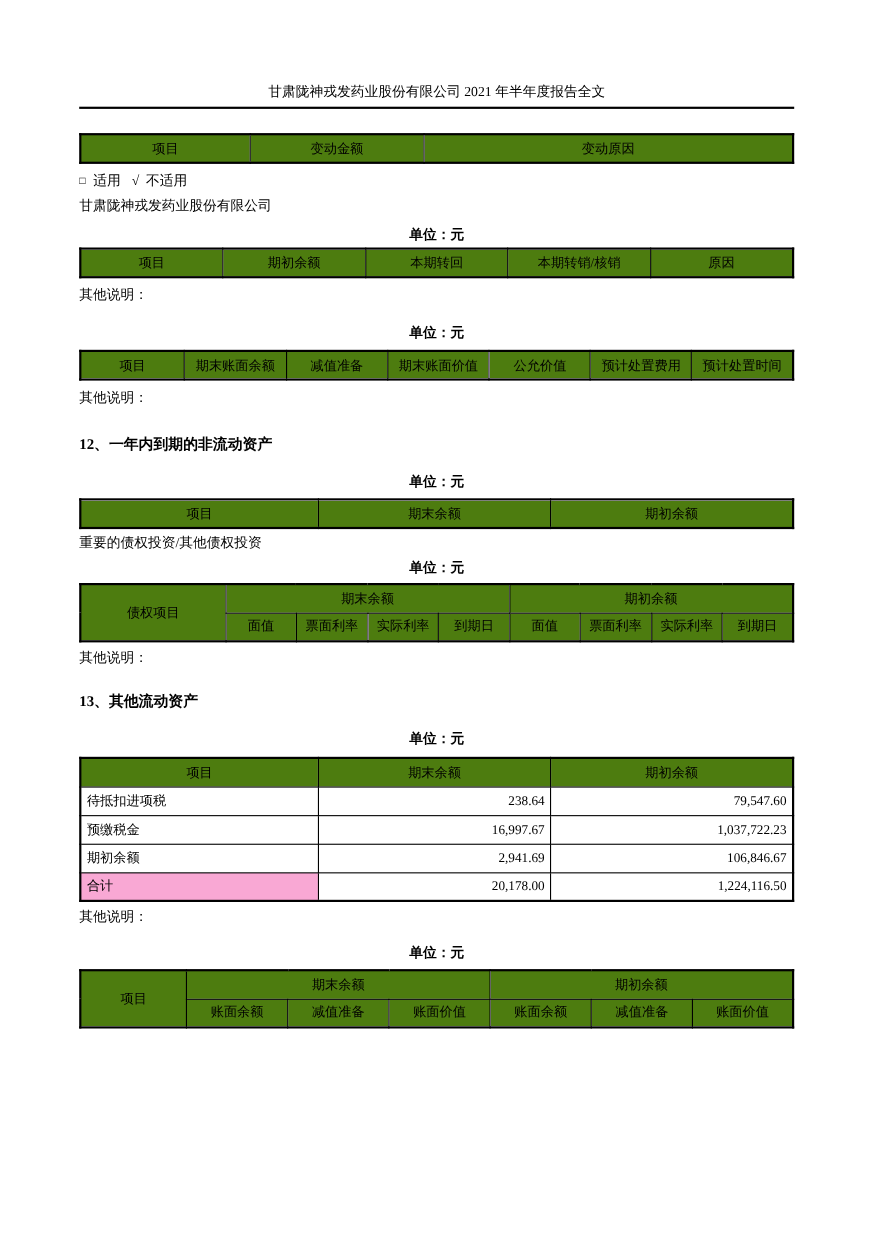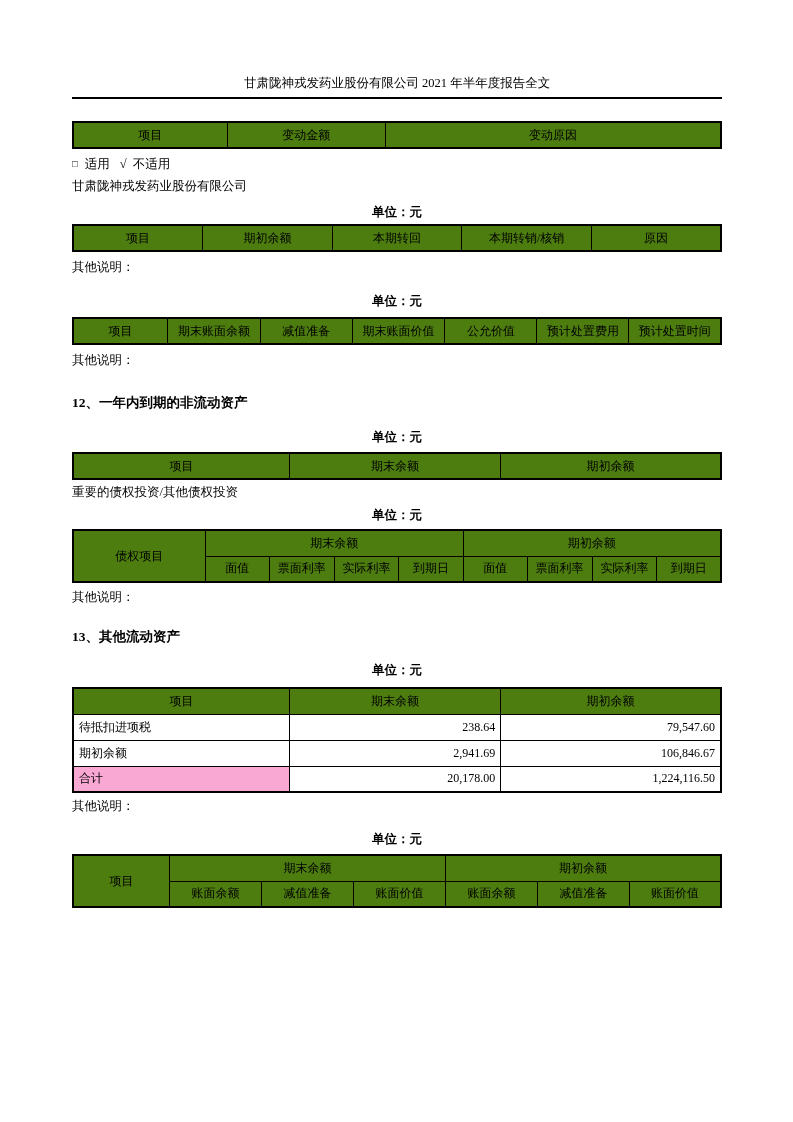--- a/index.html
+++ b/index.html
@@ -241,20 +241,25 @@
         <th>项目</th>
         <th>期末余额</th>
         <th>期初余额</th>
       </tr>
       <tr>
         <td class="item">待抵扣进项税</td>
         <td class="num">238.64</td>
         <td class="num">79,547.60</td>
       </tr>
       <tr>
+        <td class="item">预缴税金</td>
+        <td class="num">16,997.67</td>
+        <td class="num">1,037,722.23</td>
+      </tr>
+      <tr>
         <td class="item">期初余额</td>
         <td class="num">2,941.69</td>
         <td class="num">106,846.67</td>
       </tr>
       <tr>
         <td class="item total-label">合计</td>
         <td class="num">20,178.00</td>
         <td class="num">1,224,116.50</td>
       </tr>
     </tbody>

